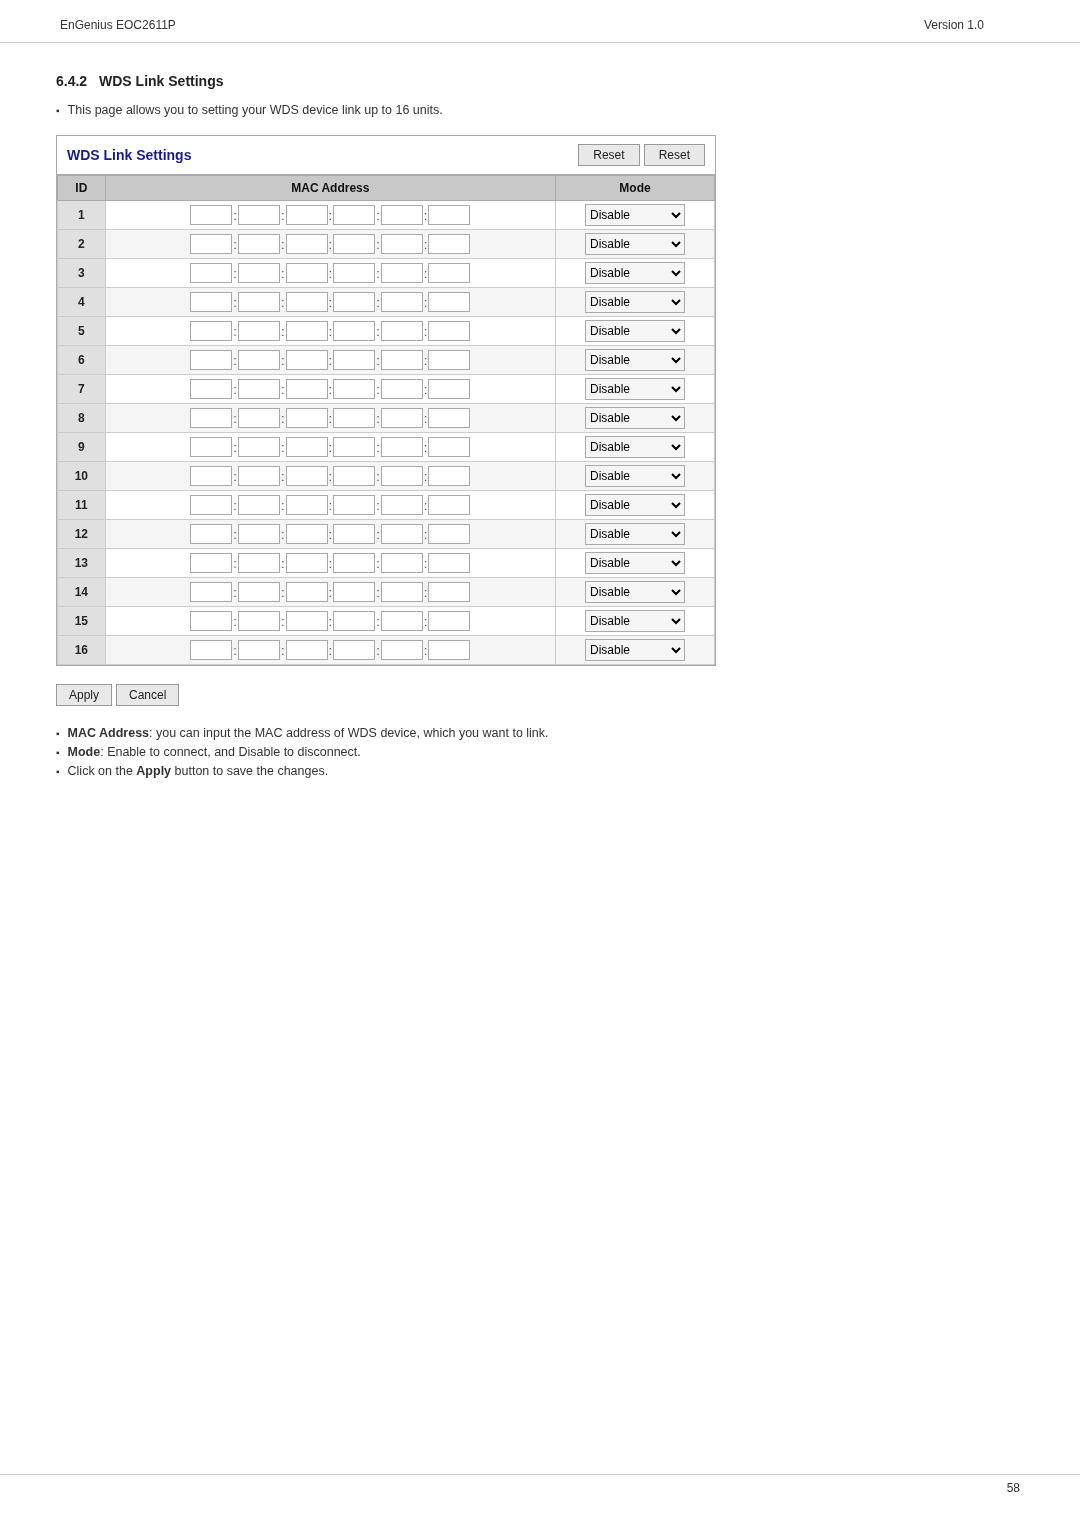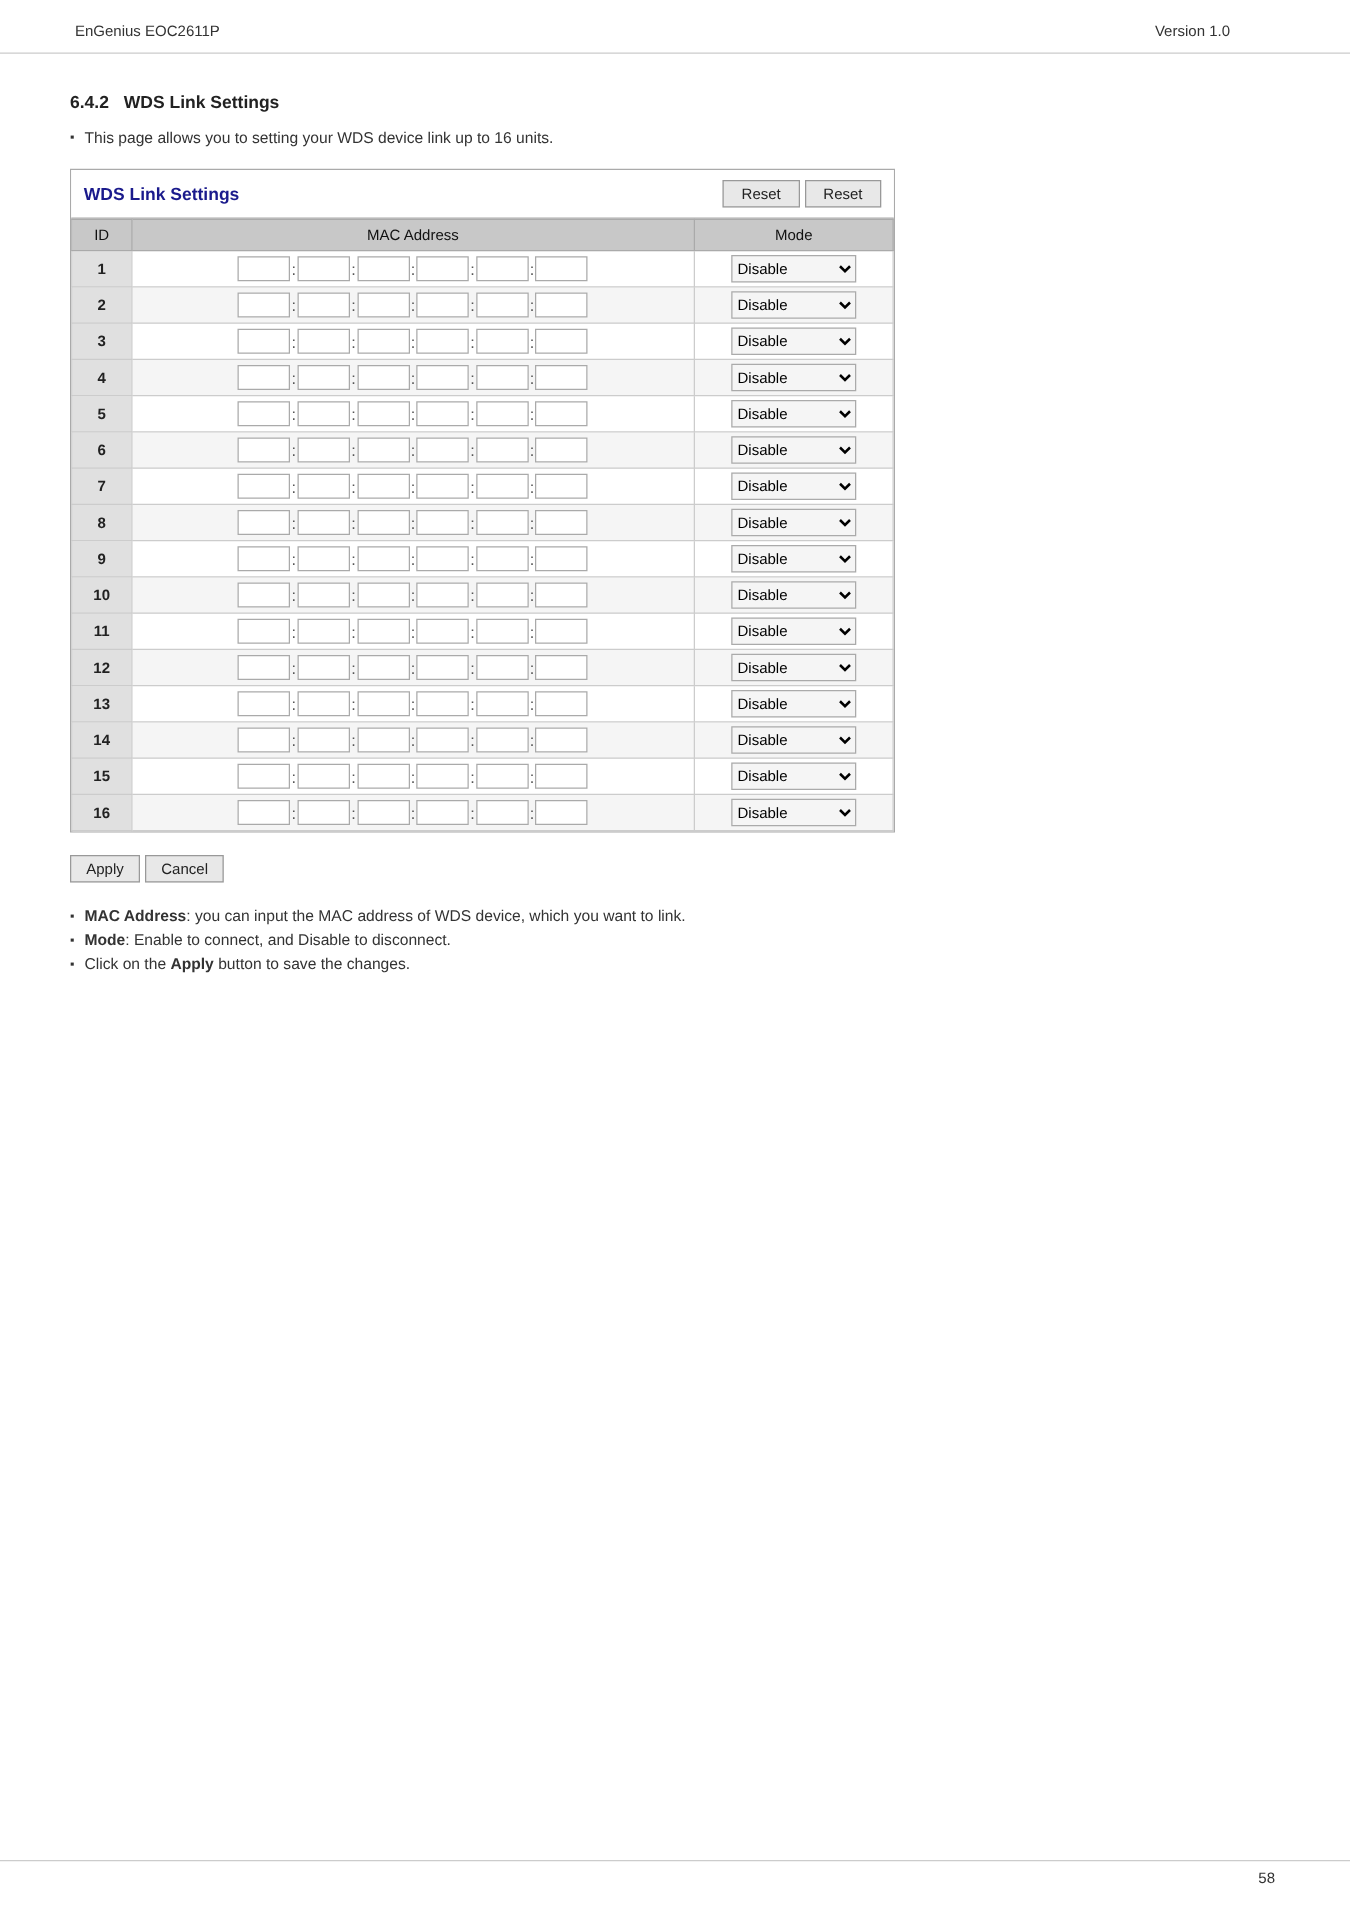--- a/index.html
+++ b/index.html
@@ -96,21 +96,21 @@
     .wds-table {
       width: 100%;
       border-collapse: collapse;
     }
     .wds-table thead tr {
       background: #c8c8c8;
     }
     .wds-table thead th {
       padding: 5px 6px;
       font-size: 12px;
-      font-weight: normal;
+      font-weight: bold;
       text-align: center;
       border: 1px solid #aaa;
       color: #111;
     }
     .wds-table tbody tr {
       background: #fff;
     }
     .wds-table tbody tr:nth-child(even) {
       background: #f5f5f5;
     }
@@ -197,21 +197,21 @@
       content: "▪";
       margin-right: 8px;
       font-size: 10px;
       margin-top: 2px;
       flex-shrink: 0;
     }
 
     
     .page-footer {
       position: absolute;
-      bottom: 18px;
+      bottom: 32px;
       left: 0;
       right: 0;
       border-top: 1px solid #ccc;
       display: flex;
       justify-content: flex-end;
       padding: 6px 60px 0 60px;
       font-size: 12px;
       color: #333;
     }
   </style>

